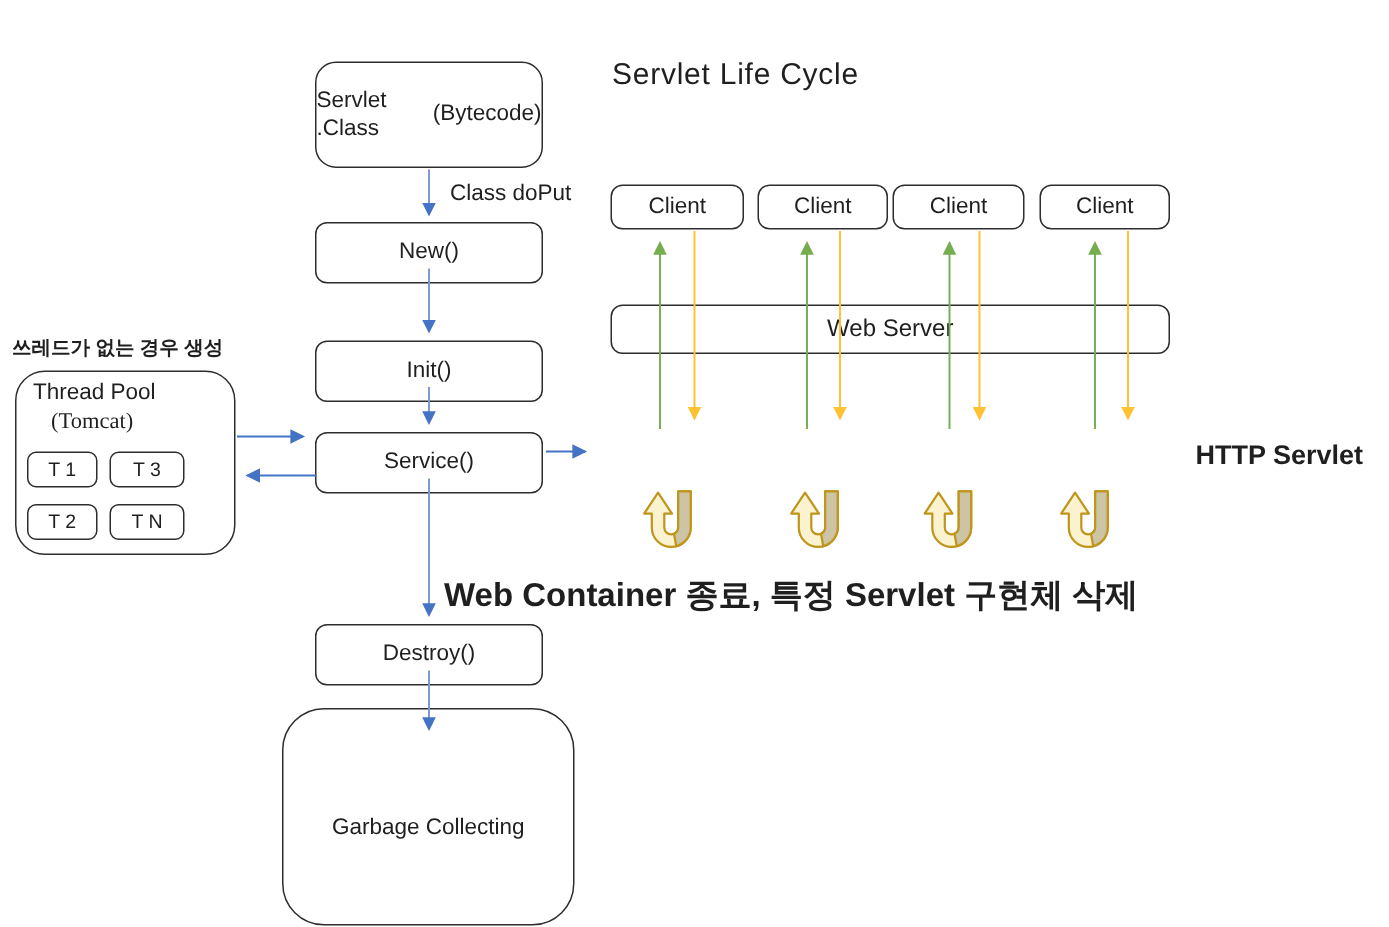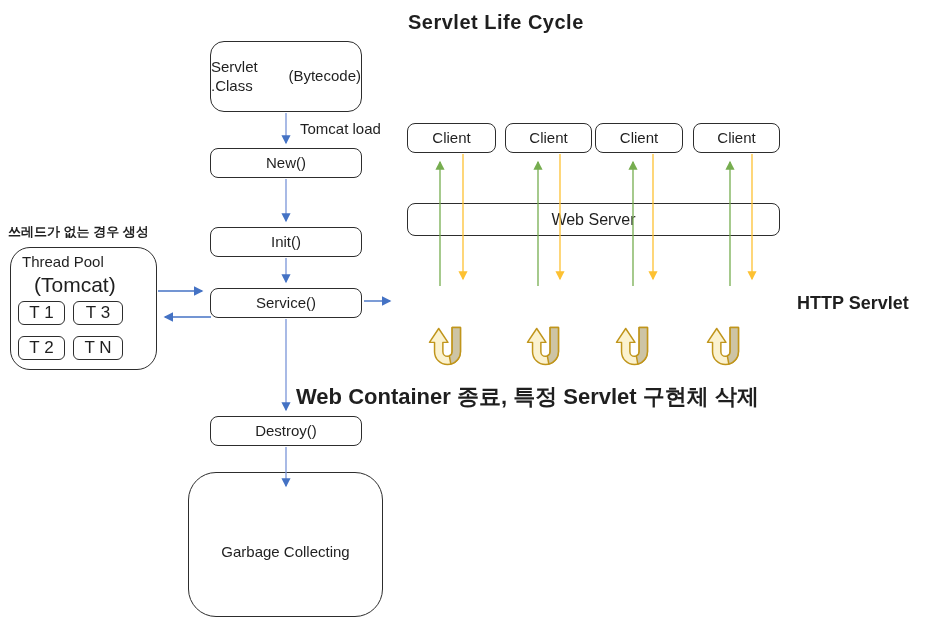--- a/index.html
+++ b/index.html
@@ -12,25 +12,25 @@
   #canvas{
     position:relative;width:926px;height:618px;background:#fff;overflow:hidden;
     font-family:"Liberation Sans","DejaVu Sans",sans-serif;color:var(--text);
   }
   .box{
     position:absolute;box-sizing:border-box;background:#fff;
     border:1.4px solid var(--border);border-radius:8px;
     display:flex;align-items:center;justify-content:center;
     font-size:15px;line-height:1.25;color:var(--text);
   }
-  .flow-box{left:210px;width:152px;height:30px;}
+  .flow-box{left:210px;width:152px;height:41px;}
   .lbl{position:absolute;white-space:nowrap;color:var(--text);}
-  .title{font-size:20px;font-weight:700;letter-spacing:.5px;}
+  .title{font-size:20px;font-weight:400;letter-spacing:.5px;margin-top:28px;}
   .note{font-weight:600;}
-  .t-box{border-radius:6px;font-size:17px;}
+  .t-box{border-radius:6px;font-size:13px;}
   svg.overlay{position:absolute;left:0;top:0;pointer-events:none;}
   .ln-b{stroke:var(--flow-arrow-light);stroke-width:1.3px;fill:none;}
   .ln-bh{stroke:var(--flow-arrow);stroke-width:1.4px;fill:none;}
   .ln-g{stroke:var(--response-up);stroke-width:1.3px;fill:none;}
   .ln-y{stroke:var(--request-down);stroke-width:1.3px;fill:none;}
   .hb{fill:var(--flow-arrow);}
   .hg{fill:var(--response-up);}
   .hy{fill:var(--request-down);}
   .loop-light{fill:var(--loop-light);stroke:var(--loop-outline);stroke-width:1.6px;stroke-linejoin:round;}
   .loop-dark{fill:var(--loop-dark);stroke:var(--loop-outline);stroke-width:1.6px;stroke-linejoin:round;}
@@ -39,36 +39,36 @@
 <body>
 
 <div id="canvas">
 
   <div class="lbl title" style="left:408px;top:11px;">Servlet Life Cycle</div>
 
   <div class="box" style="left:210px;top:41px;width:152px;height:71px;border-radius:14px;flex-direction:row;">
     <span>Servlet .Class</span>
     <span>(Bytecode)</span>
   </div>
-  <div class="lbl" style="left:300px;top:120px;font-size:15px;">Tomcat load</div>
+  <div class="lbl" style="left:300px;top:120px;font-size:15px;">Class doPut</div>
 
   <div class="box flow-box" style="top:148px;">New()</div>
   <div class="box flow-box" style="top:227px;">Init()</div>
   <div class="box flow-box" style="top:288px;">Service()</div>
   <div class="box flow-box" style="top:416px;">Destroy()</div>
 
   <div class="lbl note" style="left:296px;top:382px;font-size:22px;">Web Container 종료, 특정 Servlet 구현체 삭제</div>
 
   <div class="box" style="left:188px;top:472px;width:195px;height:145px;border-radius:28px;"></div>
   <div class="lbl note" style="left:8px;top:223px;font-size:13px;">쓰레드가 없는 경우 생성</div>
 
   <div class="lbl" style="left:188px;top:543px;width:195px;text-align:center;font-size:15px;">Garbage Collecting</div>
   <div class="box" style="left:10px;top:247px;width:147px;height:123px;border-radius:20px;"></div>
   <div class="lbl" style="left:22px;top:253px;font-size:15px;">Thread Pool</div>
-  <div class="lbl" style="left:34px;top:273px;font-size:21px;">(Tomcat)</div>
+  <div class="lbl" style="left:34px;top:273px;font-size:15px;font-family:Liberation Serif, serif;">(Tomcat)</div>
   <div class="box t-box" style="left:18px;top:301px;width:47px;height:24px;">T 1</div>
   <div class="box t-box" style="left:73px;top:301px;width:50px;height:24px;">T 3</div>
   <div class="box t-box" style="left:18px;top:336px;width:47px;height:24px;">T 2</div>
   <div class="box t-box" style="left:73px;top:336px;width:50px;height:24px;">T N</div>
 
   <div class="box" style="left:407px;top:123px;width:89px;height:30px;">Client</div>
   <div class="box" style="left:505px;top:123px;width:87px;height:30px;">Client</div>
   <div class="box" style="left:595px;top:123px;width:88px;height:30px;">Client</div>
   <div class="box" style="left:693px;top:123px;width:87px;height:30px;">Client</div>
 

